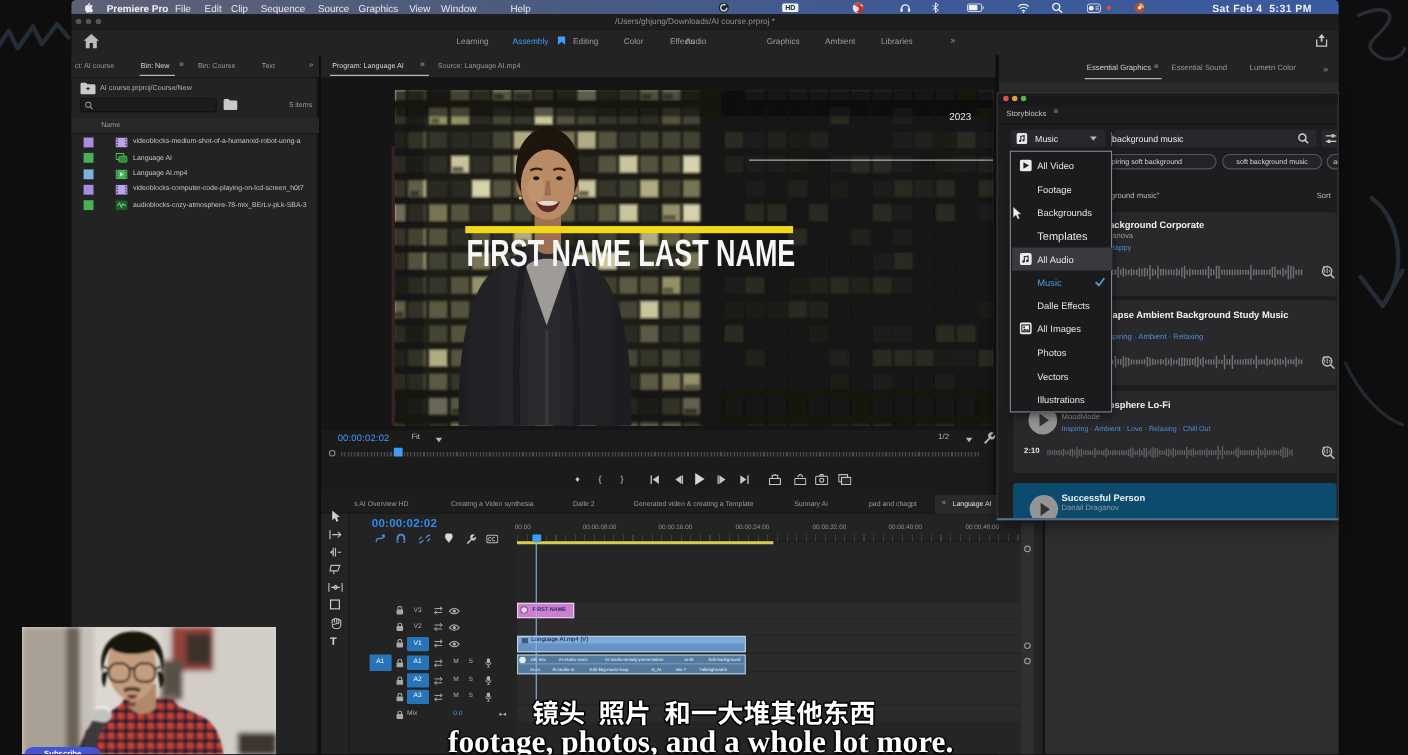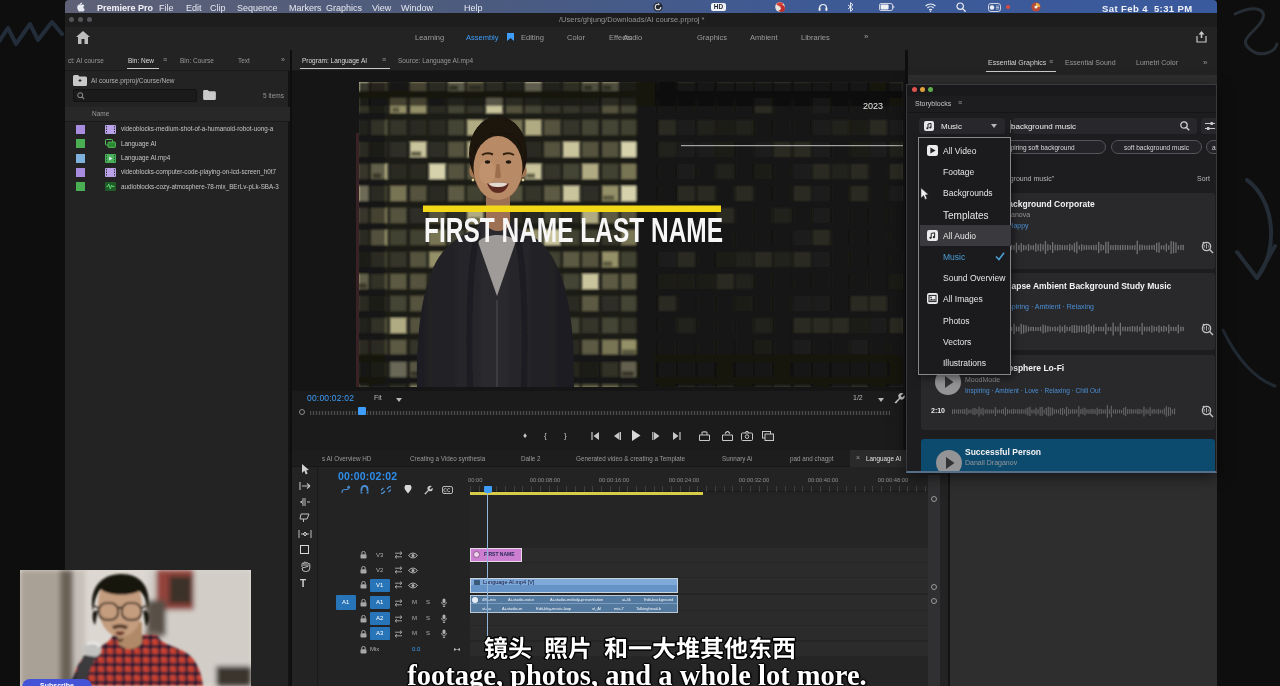--- a/index.html
+++ b/index.html
@@ -24,21 +24,21 @@
 
 <div class="ab" style="left:0;top:0;width:1152px;height:13px;background:linear-gradient(90deg,#5e6176 0%,#4c5b7e 35%,#3e5a95 65%,#3a5a9e 100%);border-radius:4px 4px 0 0"></div>
 <svg class="ab" style="left:11px;top:2px;width:9px;height:10px" viewBox="0 0 9 10">
       <path d="M6.1 0.4c.1.6-.2 1.2-.6 1.6-.4.5-1 .8-1.6.7-.1-.6.2-1.2.6-1.6C4.9.7 5.6.4 6.1.4zM7.4 5.2c0-1.1.9-1.6 1-1.7-.5-.8-1.4-.9-1.7-.9-.7-.1-1.4.4-1.7.4-.4 0-.9-.4-1.5-.4-.8 0-1.5.5-1.9 1.2-.8 1.4-.2 3.5.6 4.6.4.6.9 1.2 1.5 1.2.6 0 .8-.4 1.5-.4s.9.4 1.5.4c.6 0 1-.6 1.4-1.1.5-.7.6-1.3.7-1.3-.1-.1-1.4-.6-1.4-2z" fill="#e8eaf2"></path>
     </svg>
 <div class="tx" style="left:32px;top:3px;font-size:9px;font-weight:bold;color:#f2f3f8">Premiere Pro</div>
 <div class="tx" style="left:94px;top:3px;font-size:9px;color:#e6e8f0">File</div>
 <div class="tx" style="left:121px;top:3px;font-size:9px;color:#e6e8f0">Edit</div>
 <div class="tx" style="left:145px;top:3px;font-size:9px;color:#e6e8f0">Clip</div>
 <div class="tx" style="left:172px;top:3px;font-size:9px;color:#e6e8f0">Sequence</div>
-<div class="tx" style="left:224px;top:3px;font-size:9px;color:#e6e8f0">Markers</div>
+<div class="tx" style="left:224px;top:3px;font-size:9px;color:#e6e8f0">Source</div>
 <div class="tx" style="left:261px;top:3px;font-size:9px;color:#e6e8f0">Graphics</div>
 <div class="tx" style="left:307px;top:3px;font-size:9px;color:#e6e8f0">View</div>
 <div class="tx" style="left:336px;top:3px;font-size:9px;color:#e6e8f0">Window</div>
 <div class="tx" style="left:399px;top:3px;font-size:9px;color:#e6e8f0">Help</div>
 <svg class="ab" style="left:588px;top:2px;width:10px;height:10px" viewBox="0 0 10 10">
       <circle cx="5" cy="5" r="4.6" fill="#23262e"></circle>
       <path d="M5 2.2 A2.8 2.8 0 1 0 7.8 5" fill="none" stroke="#dfe3ea" stroke-width="1.1"></path>
       <path d="M5 0.9 L5 3.6 L7 2.2 Z" fill="#dfe3ea"></path>
     </svg>
 <svg class="ab" style="left:646px;top:3px;width:15px;height:8px" viewBox="0 0 15 8">
@@ -1366,21 +1366,21 @@
         <rect width="11" height="11" rx="2.2" fill="#ececee"></rect>
         <path d="M4.2 7.8 V3.4 L7.6 2.8 V7.2" stroke="#232325" stroke-width="1" fill="none"></path>
         <circle cx="3.5" cy="7.8" r="1.1" fill="#232325"></circle>
         <circle cx="6.9" cy="7.2" r="1.1" fill="#232325"></circle>
       </svg>
       <div class="tx" style="left:24px;top:92.80000000000001px;font-size:8.5px;color:#e6e6e6">All Audio</div>
       <div class="tx" style="left:24px;top:114.00000000000001px;font-size:8.5px;color:#4a9ed6">Music</div>
       <svg class="ab" style="left:76px;top:114.00000000000001px;width:10px;height:9px" viewBox="0 0 10 9">
         <path d="M1 4.5 L4 7.5 L9 0.8" fill="none" stroke="#4a9ed6" stroke-width="1.6"></path>
       </svg>
-      <div class="tx" style="left:24px;top:135.20000000000002px;font-size:8.5px;color:#e6e6e6">Sound Overview</div>
+      <div class="tx" style="left:24px;top:135.20000000000002px;font-size:8.5px;color:#e6e6e6">Dalle Effects</div>
       <svg class="ab" style="left:8px;top:155.4px;width:11px;height:11px" viewBox="0 0 11 11">
         <rect width="11" height="11" rx="2.2" fill="#ececee"></rect>
         <rect x="2" y="2.4" width="7" height="6.2" fill="none" stroke="#232325" stroke-width="1"></rect>
         <circle cx="4" cy="4.4" r="0.8" fill="#232325"></circle>
         <path d="M2.4 7.6 L4.6 5.6 L6 7 L7.2 5.8 L8.6 7.6 Z" fill="#232325"></path>
       </svg>
       <div class="tx" style="left:24px;top:156.4px;font-size:8.5px;color:#e6e6e6">All Images</div>
       <div class="tx" style="left:24px;top:177.6px;font-size:8.5px;color:#e6e6e6">Photos</div>
       <div class="tx" style="left:24px;top:198.79999999999998px;font-size:8.5px;color:#e6e6e6">Vectors</div>
       <div class="tx" style="left:24px;top:219.99999999999997px;font-size:8.5px;color:#e6e6e6">Illustrations</div>

